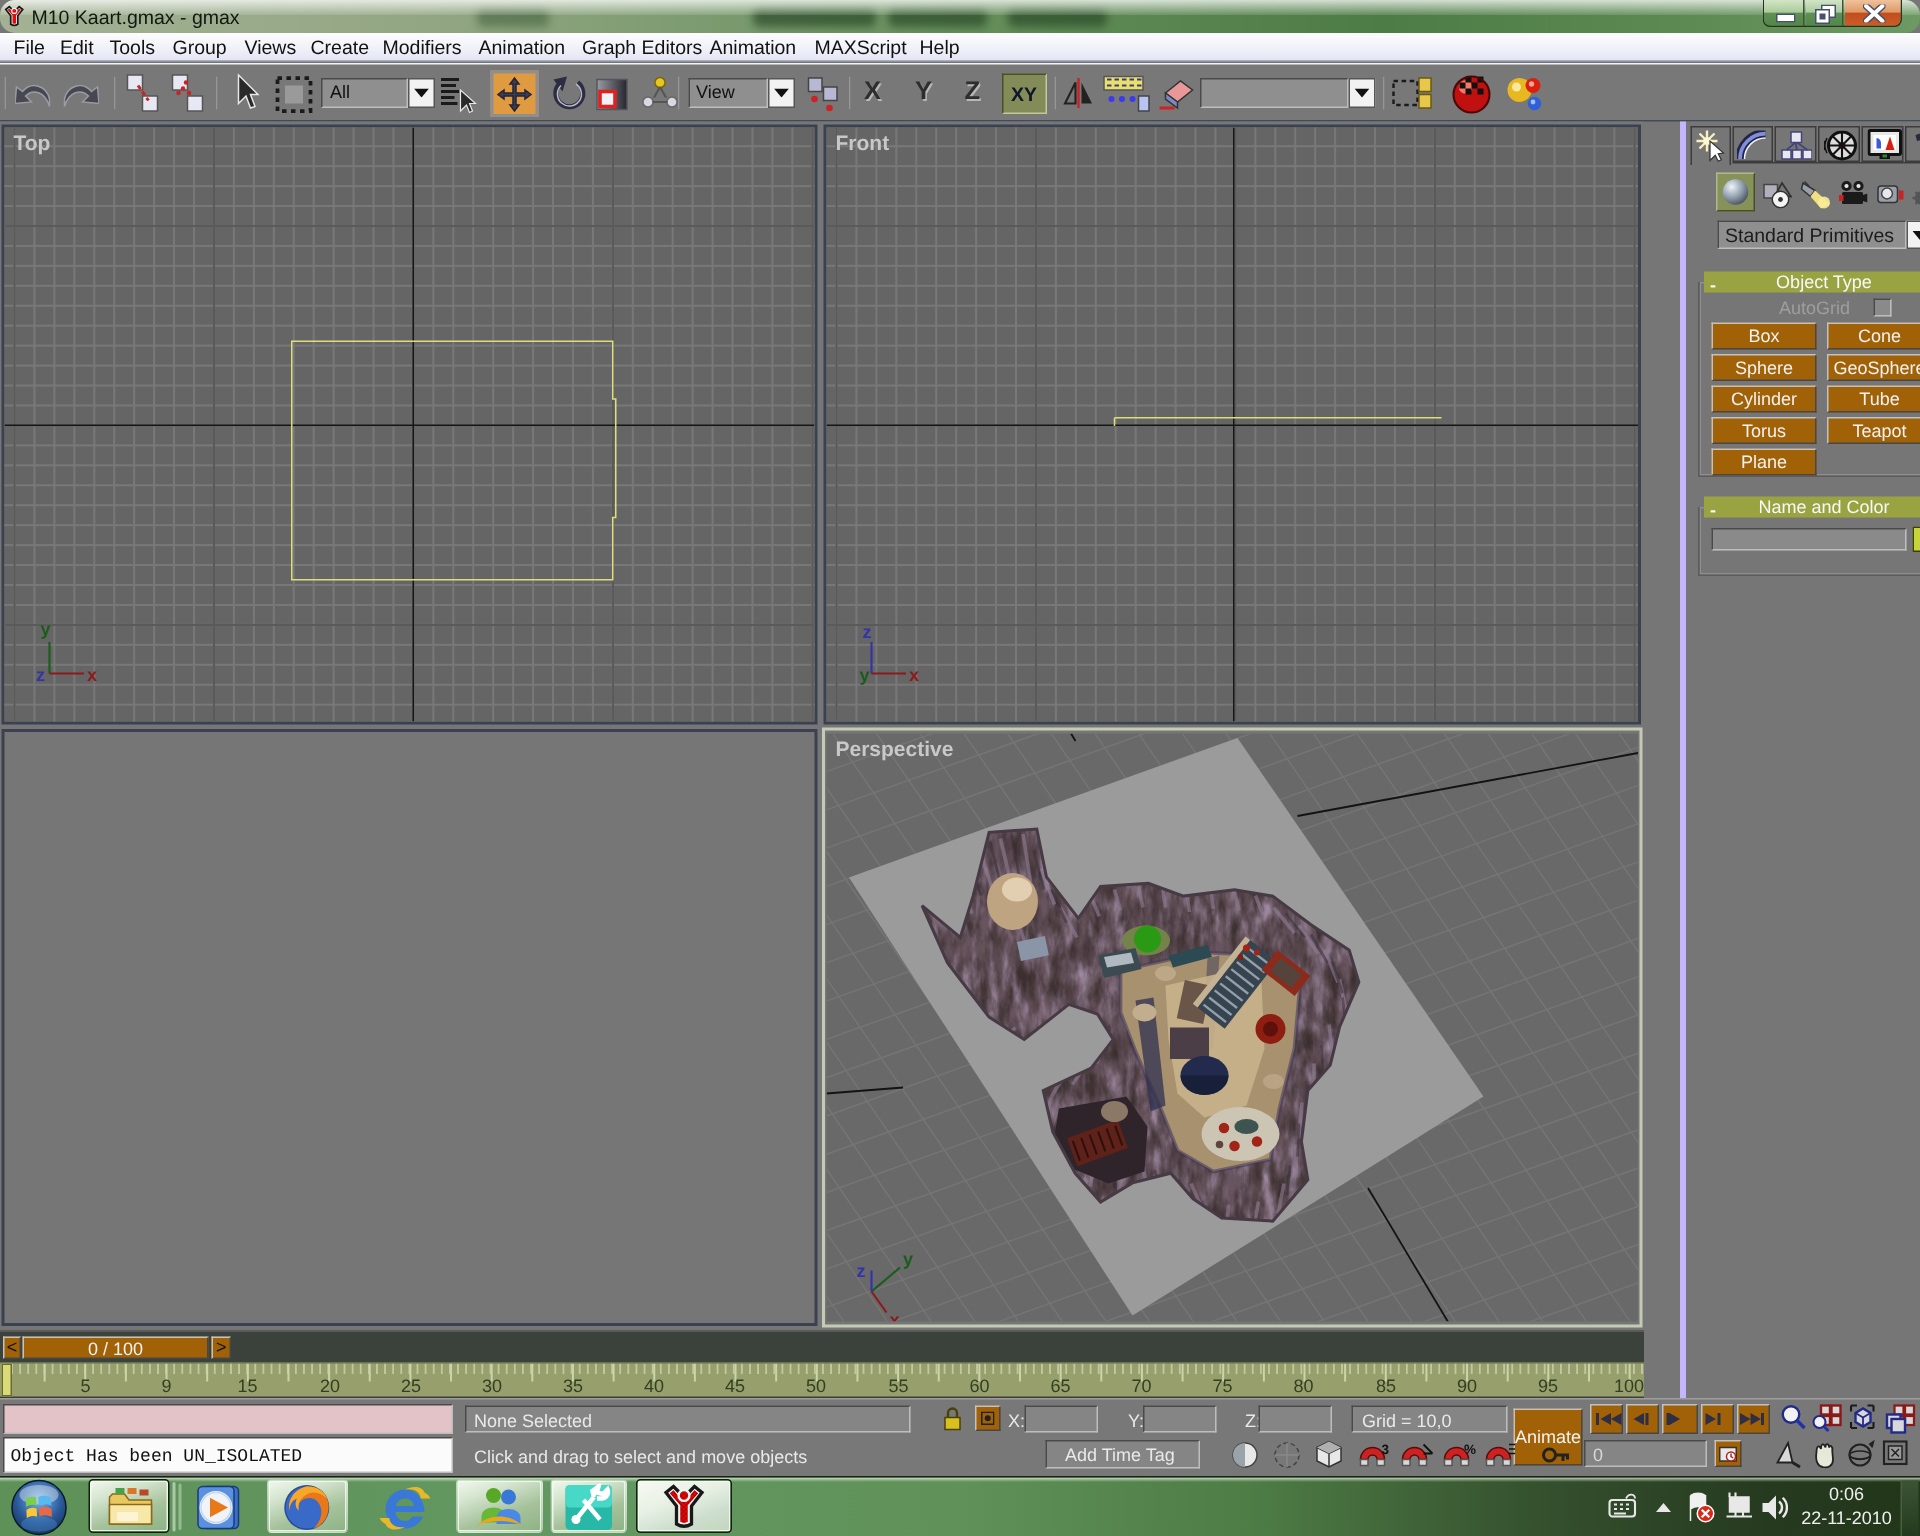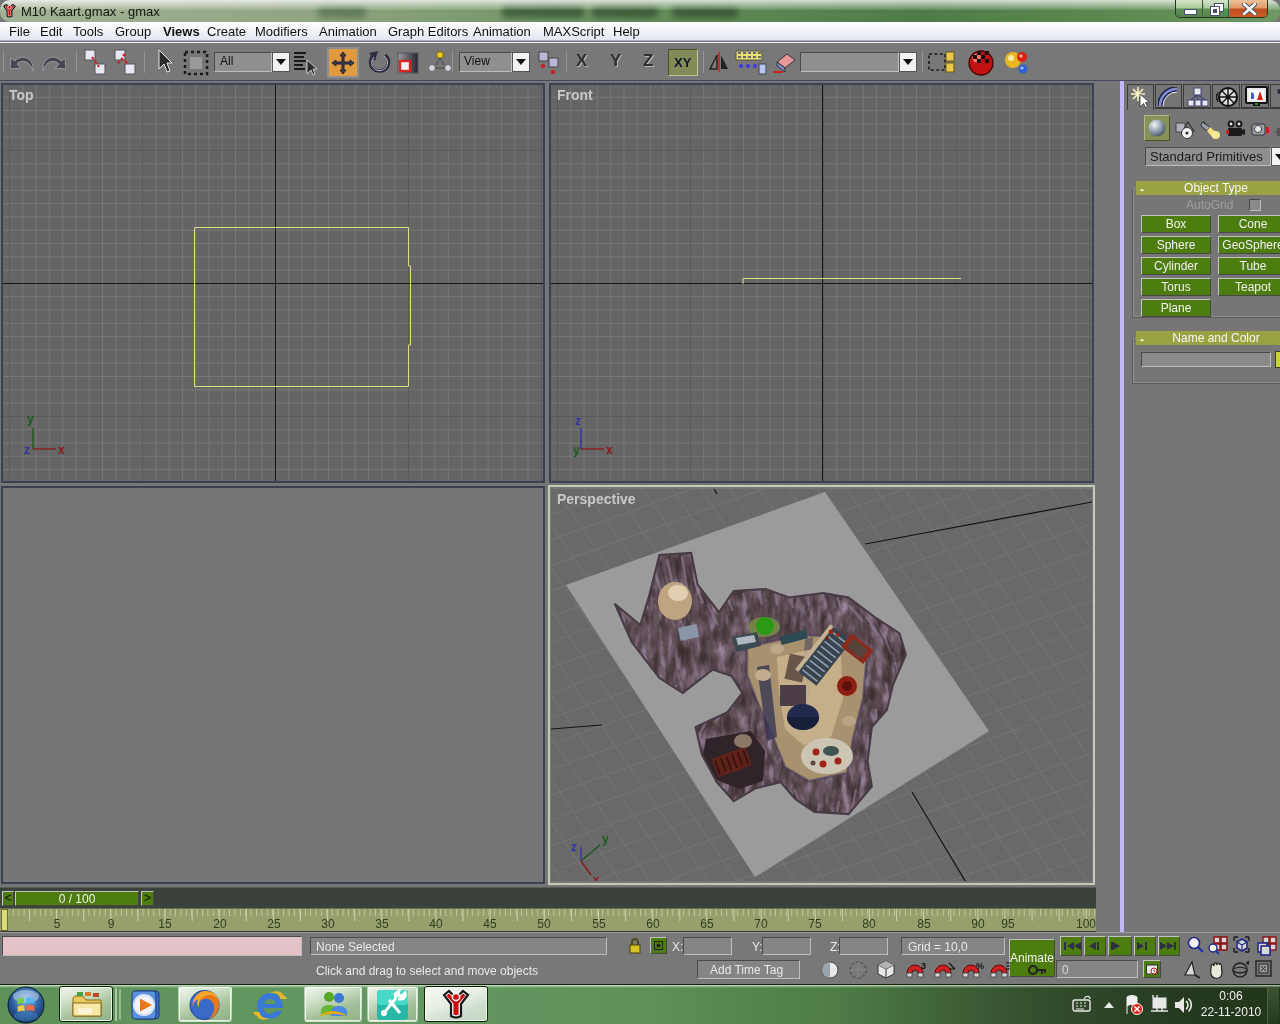--- a/index.html
+++ b/index.html
@@ -40,21 +40,21 @@
     linear-gradient(#787878 1px,transparent 1px);
   background-size:133px 100%,100% 133px,13.3px 100%,100% 13.3px;
   background-position:6px 0,0 65px,6px 0,0 11.8px;
   overflow:hidden; }
 .vplabel { position:absolute; left:6px; top:2px; font-size:14px; font-weight:bold; color:#c8c8c8; letter-spacing:0; }
 .axisv { position:absolute; width:1px; background:#161616; top:0; bottom:0; }
 .axish { position:absolute; height:1px; background:#161616; left:0; right:0; }
 
 
 #panel { left:1120px; top:81px; width:164px; height:851px; background:#767676; border-left:4px solid #c4b5fd; }
-.btn3d { position:absolute; background:#4d7c0f; border:1px solid;
+.btn3d { position:absolute; background:#a16207; border:1px solid;
   border-color:#c2c2c2 #474747 #474747 #c2c2c2; color:#f2f2f2; font-size:12px;
   text-align:center; }
 .sunken { position:absolute; background:#858585; border:1px solid; border-color:#4a4a4a #bdbdbd #bdbdbd #4a4a4a; }
 .rollhead { position:absolute; left:12px; width:160px; height:14px; background:#99a341;
   color:#f8f8f8; font-size:12px; text-align:center; line-height:14px; }
 .rollwrap { position:absolute; left:8px; width:168px; border:1px solid #5c5c5c; border-top:none; box-shadow:0 0 0 1px #8e8e8e inset; }
 
 
 #timeslider { left:0; top:887px; width:1096px; height:21px; background:#3b423b; border-top:1px solid #5a5a5a; }
 #trackbar { left:0; top:908px; width:1096px; height:24px; overflow:hidden; background:#97a06c; border-top:1px solid #6a7350; border-bottom:1px solid #3c3c3c;
@@ -112,21 +112,21 @@
         <path d="M2 1 L13 11 M13 1 L2 11" stroke="#fff" stroke-width="2.6" stroke-linecap="round"></path>
       </svg>
     </div>
   </div>
 
   <div id="menubar" class="abs">
     <span style="left:9px;">File</span>
     <span style="left:40px;">Edit</span>
     <span style="left:73px;">Tools</span>
     <span style="left:115px;">Group</span>
-    <span style="left:163px;font-weight:bold;">Views</span>
+    <span style="left:163px;">Views</span>
     <span style="left:207px;">Create</span>
     <span style="left:255px;">Modifiers</span>
     <span style="left:319px;">Animation</span>
     <span style="left:388px;">Graph Editors</span>
     <span style="left:473px;">Animation</span>
     <span style="left:543px;">MAXScript</span>
     <span style="left:613px;">Help</span>
   </div>
 
   <div id="toolbar" class="abs">
@@ -603,27 +603,28 @@
       <span class="num" style="left:490px;">45</span>
       <span class="num" style="left:544px;">50</span>
       <span class="num" style="left:599px;">55</span>
       <span class="num" style="left:653px;">60</span>
       <span class="num" style="left:707px;">65</span>
       <span class="num" style="left:761px;">70</span>
       <span class="num" style="left:815px;">75</span>
       <span class="num" style="left:869px;">80</span>
       <span class="num" style="left:924px;">85</span>
       <span class="num" style="left:978px;">90</span>
-      <span class="num" style="left:1008px;">95</span>
+      <span class="num" style="left:1032px;">95</span>
       <span class="num" style="left:1086px;">100</span>
   </div>
 
   <div id="statusbar" class="abs">
 
     <div class="abs" style="left:2px;top:3px;width:300px;height:20px;background:#e3c3c7;border:1px solid;border-color:#4a4a4a #bdbdbd #bdbdbd #4a4a4a;"></div>
+    <div class="abs" style="left:2px;top:25px;width:300px;height:24px;background:#fbfbfb;border:1px solid;border-color:#4a4a4a #bdbdbd #bdbdbd #4a4a4a;font-family:'Liberation Mono',monospace;font-size:12px;color:#111;padding:5px 0 0 4px;">Object Has been UN_ISOLATED</div>
 
     <div class="sunken" style="left:310px;top:4px;width:297px;height:18px;"></div>
     <div class="stxt" style="left:316px;top:7px;">None Selected</div>
 
     <svg class="abs" style="left:628px;top:5px;" width="14" height="17" viewBox="0 0 14 17">
       <rect x="2" y="7" width="10" height="8" fill="#d8c020" stroke="#4a4008"></rect>
       <path d="M4 7 V4 a3 3 0 0 1 6 0 V7" fill="none" stroke="#4a4008" stroke-width="1.6"></path>
     </svg>
 
     <div class="btn3d" style="left:650px;top:4px;width:17px;height:17px;"></div>

